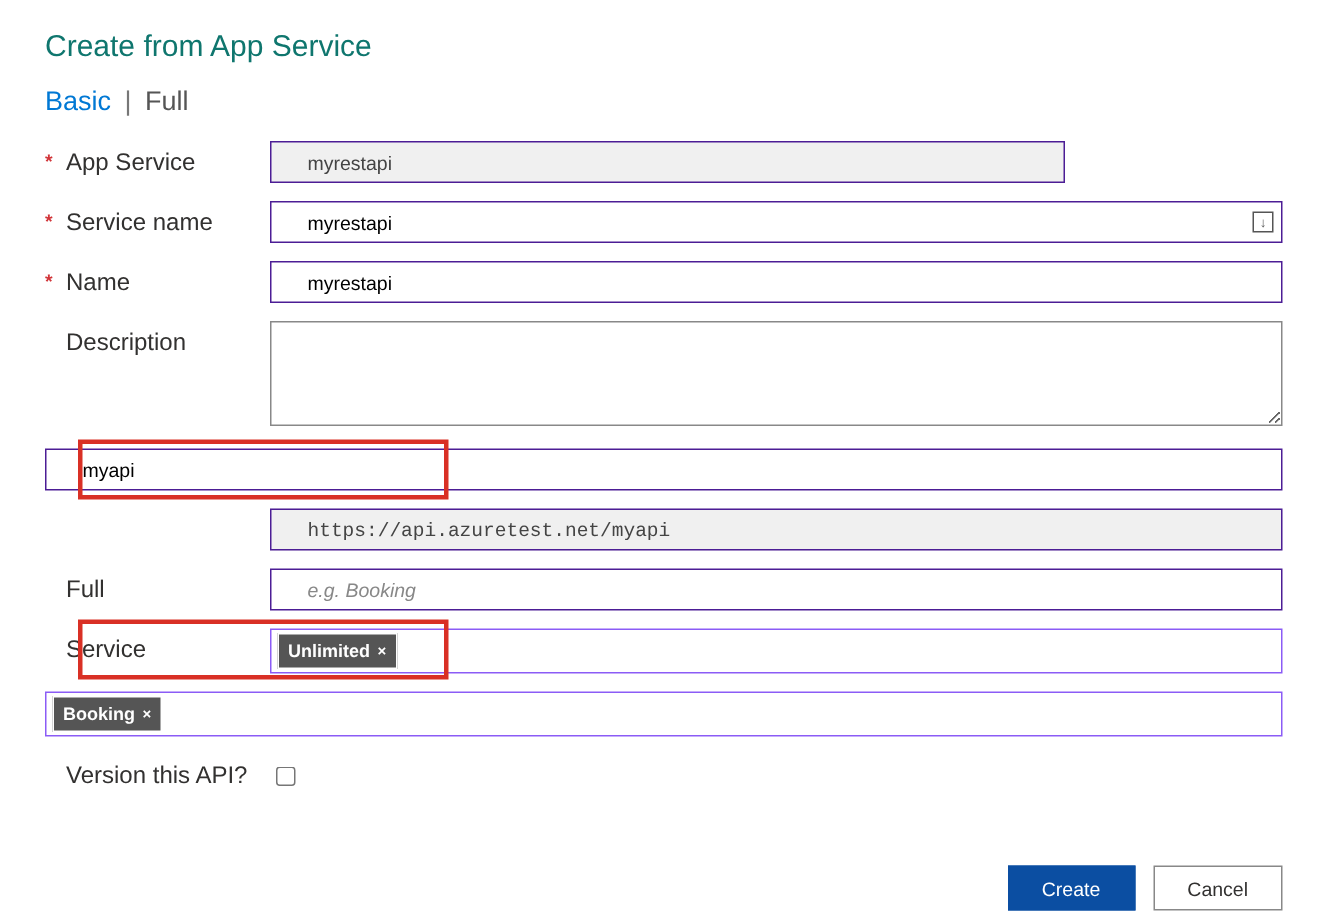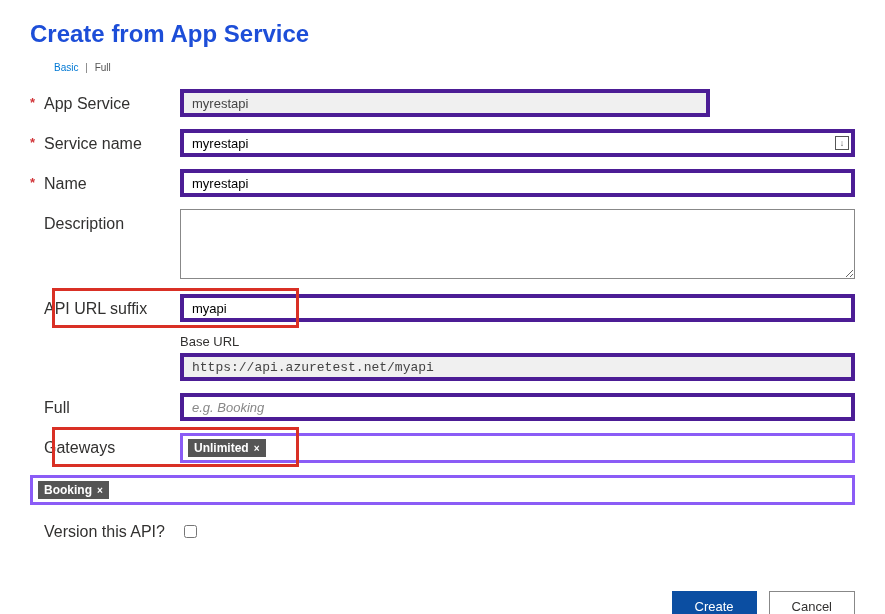--- a/index.html
+++ b/index.html
@@ -5,29 +5,28 @@
   * { box-sizing: border-box; }
   body {
     margin: 0;
     padding: 20px 30px;
     font-family: "Segoe UI", Arial, sans-serif;
     font-size: 13px;
     color: #323130;
     width: 885px;
   }
   h1 {
-    font-size: 24px;
-    font-weight: 700;
+    font-size: 20px;
+    font-weight: 400;
     margin: 0 0 14px 0;
-    color: #1d4ed8;
+    color: #0f766e;
   }
   .tabs {
     margin-bottom: 16px;
-    font-size: 10px;
-    margin-left: 24px;
+    font-size: 18px;
   }
   .tab-link {
     color: #0078d4;
     cursor: pointer;
   }
   .tab-sep {
     color: #777;
     margin: 0 4px;
   }
   .tab-inactive {
@@ -59,22 +58,22 @@
   .label {
     font-size: 16px;
     color: #323130;
   }
   .field-col {
     flex: 1;
   }
   .text-input {
     width: 100%;
     height: 28px;
-    border: 4px solid #4c1d95;
-    padding: 4px 8px;
+    border: 1px solid #4c1d95;
+    padding: 4px 24px;
     font-size: 13px;
     font-family: inherit;
   }
   .text-input.readonly {
     background: #f0f0f0;
     color: #444;
   }
   .text-input.with-icon {
     padding-right: 28px;
   }
@@ -92,21 +91,21 @@
     color: #323130;
     margin-bottom: 4px;
   }
   .mono {
     font-family: Liberation Mono, monospace;
     font-size: 13px;
   }
   .tag-input {
     width: 100%;
     min-height: 30px;
-    border: 3px solid #8b5cf6;
+    border: 1px solid #8b5cf6;
     padding: 2px 4px;
     display: flex;
     gap: 4px;
   }
   .tag-chip {
     display: inline-flex;
     align-items: center;
     background: #555;
     color: #fff;
     border: 1px solid #fff;
@@ -236,52 +235,47 @@
       <span class="no-req"></span>
       <span class="label">Description</span>
     </div>
     <div class="field-col">
       <textarea class="textarea" style=""></textarea>
     </div>
   </div>
 
   <div class="row" style="position:relative;">
     <div class="highlight-box hl-api"></div>
-    <div class="label-col">
-      <span class="no-req"></span>
-      <span class="label">API URL suffix</span>
-    </div>
     <div class="field-col">
       <input type="text" class="text-input" value="myapi" style="">
     </div>
   </div>
 
   <div class="row">
     <div class="label-col"></div>
     <div class="field-col">
-      <div class="base-url-label">Base URL</div>
       <input type="text" readonly="" class="text-input readonly mono" value="https://api.azuretest.net/myapi" style="">
     </div>
   </div>
 
   <div class="row">
     <div class="label-col">
       <span class="no-req"></span>
       <span class="label">Full</span>
     </div>
     <div class="field-col">
       <input type="text" class="text-input" placeholder="e.g. Booking" style="">
     </div>
   </div>
 
   <div class="row" style="position:relative;">
     <div class="highlight-box hl-products"></div>
     <div class="label-col">
       <span class="no-req"></span>
-      <span class="label">Gateways</span>
+      <span class="label">Service</span>
     </div>
     <div class="field-col">
       <div class="tag-input">
         <span class="tag-chip">
           <span>Unlimited</span>
           <span class="tag-x">×</span>
         </span>
       </div>
     </div>
   </div>

